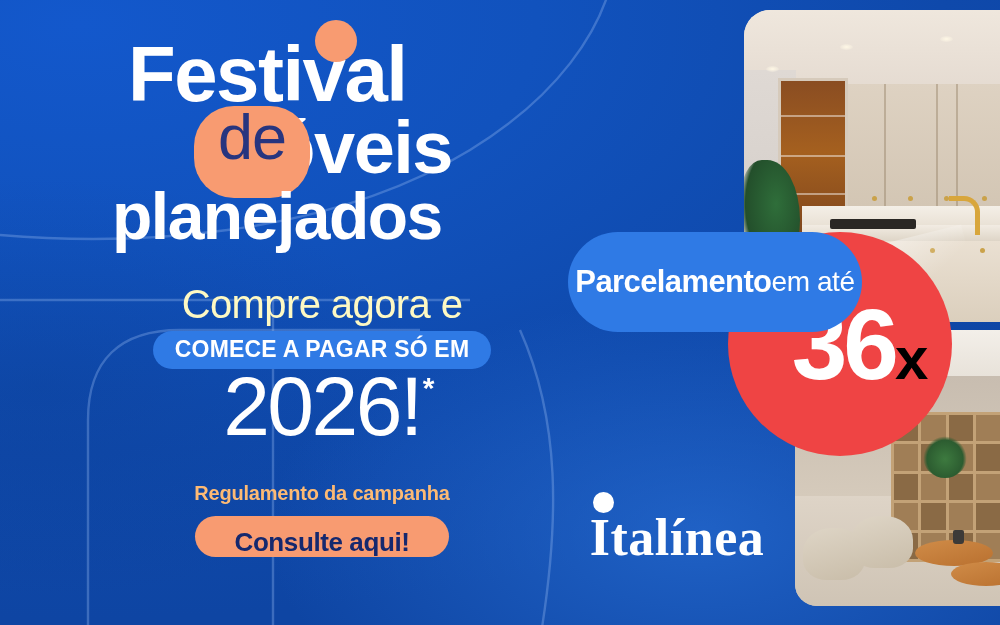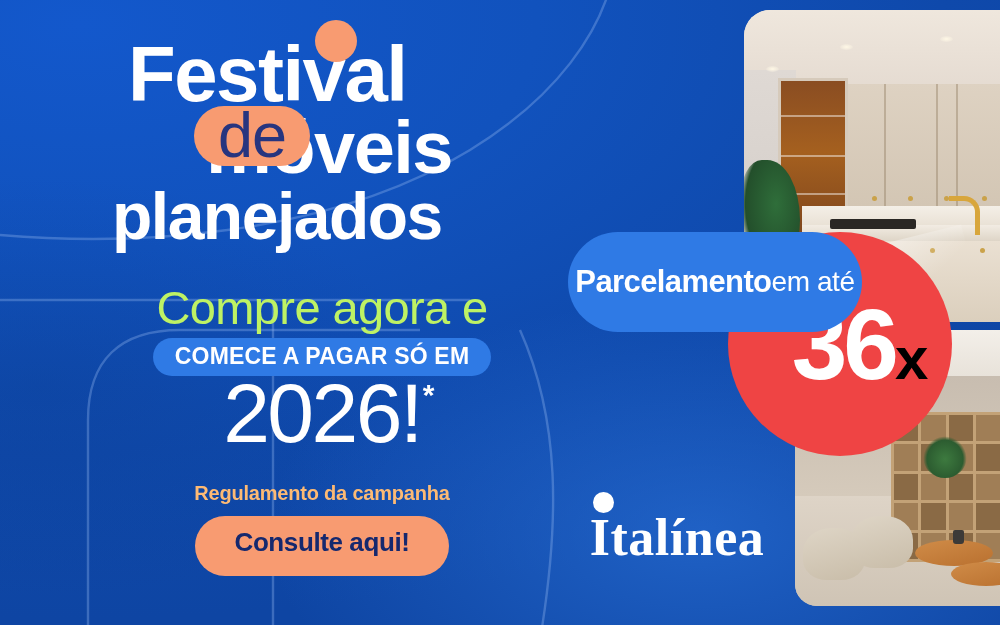--- a/index.html
+++ b/index.html
@@ -77,25 +77,25 @@
   .hl-moveis {
     font-size: 74px;
     margin-left: 94px;
     margin-top: 3px;
   }
   .de-pill {
     position: absolute;
     left: -12px;
     top: -8px;
     width: 116px;
-    height: 60px;
+    height: 92px;
     border-radius: 40px;
     background: #f89b71;
     display: flex;
-    align-items: center;
+    align-items: flex-start;
     justify-content: center;
   }
   .de-pill span {
     font-size: 63px;
     font-weight: 400;
     color: #27357f;
     letter-spacing: -1px;
     line-height: 1;
   }
   .hl-planejados {
@@ -106,23 +106,23 @@
 
   
   .offer {
     position: absolute;
     left: 112px;
     top: 283px;
     width: 420px;
     text-align: center;
   }
   .offer-top {
-    font-size: 47px;
+    font-size: 40px;
     font-weight: 400;
-    color: #bef264;
+    color: #fef9c3;
     letter-spacing: -0.6px;
     line-height: 1.05;
   }
   .offer-badge {
     display: inline-block;
     margin-top: 6px;
     padding: 7px 22px 8px;
     border-radius: 22px;
     background: #2f7ae5;
     color: #ffffff;
@@ -162,21 +162,21 @@
   }
   .cta-label {
     font-size: 20px;
     font-weight: 700;
     color: #fdba74;
     letter-spacing: -0.2px;
   }
   .cta-button {
     display: inline-block;
     margin-top: 11px;
-    padding: 13px 40px 21px;
+    padding: 13px 40px 2px;
     border-radius: 30px;
     background: #f89b71;
     color: #15286e;
     font-size: 26px;
     font-weight: 700;
     letter-spacing: -0.4px;
     line-height: 1;
     cursor: pointer;
     border: none;
     font-family: "Liberation Sans", sans-serif;

